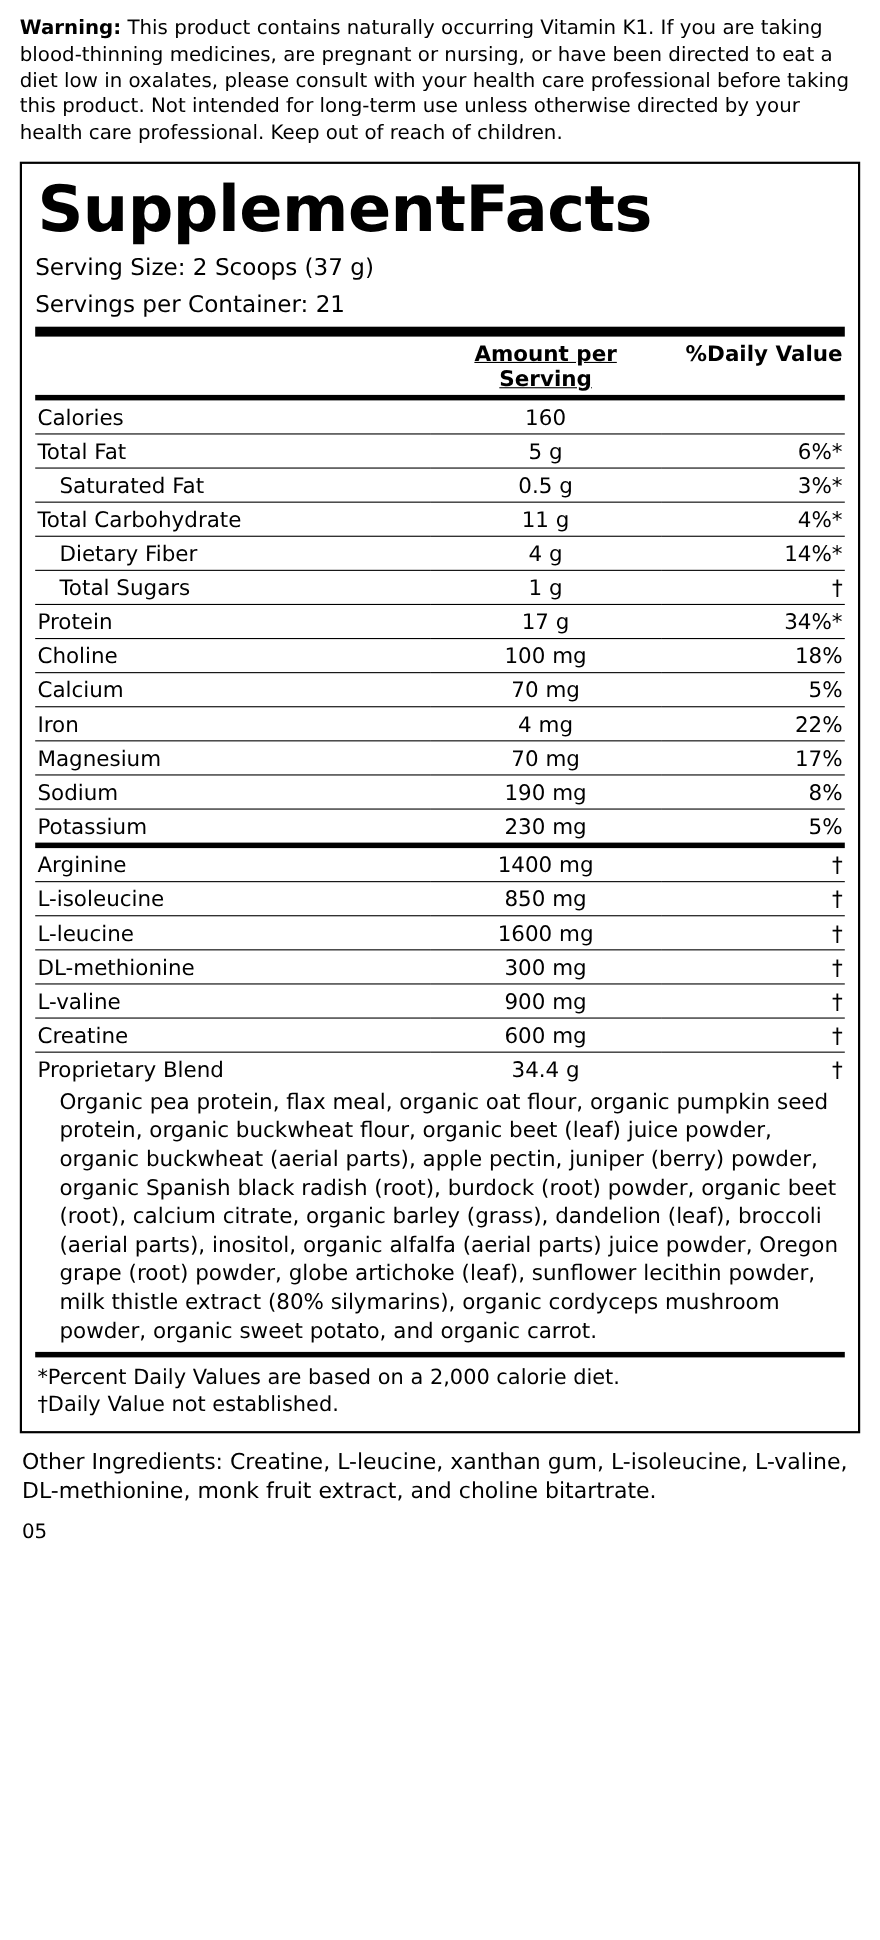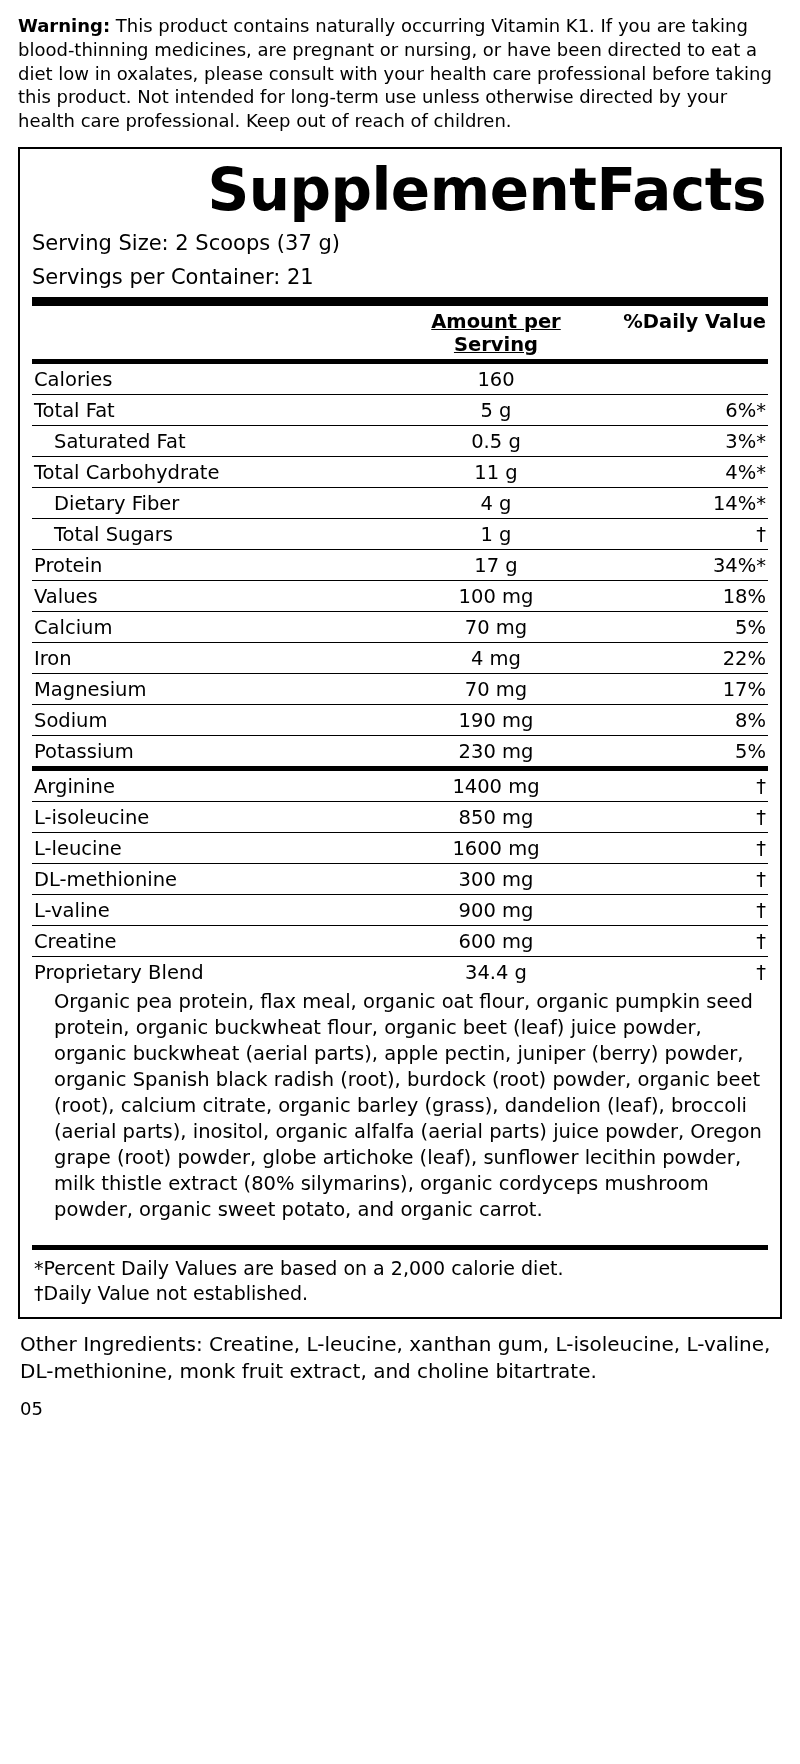--- a/index.html
+++ b/index.html
@@ -39,21 +39,21 @@
     margin: 0 6px;
     padding: 10px 12px 8px 12px;
   }
   .sf-title {
     font-family: "DejaVu Sans", "Liberation Sans", sans-serif;
     font-weight: bold;
     font-size: 58px;
     line-height: 1.0;
     letter-spacing: -0.5px;
     display: flex;
-    justify-content: flex-end;
+    justify-content: flex-start;
     margin: 2px 2px 10px 2px;
   }
   .serving-info {
     font-size: 21px;
     line-height: 1.35;
     margin: 0 0 6px 0;
   }
 
   .rule-thick { border-top: 9px solid #000; margin: 3px 0 0 0; }
   .rule-med   { border-top: 5px solid #000; margin: 0; }
@@ -80,21 +80,21 @@
   .hdr .col-dv  { text-align: right; margin-top: 16px; }
 
   tr.line > td { border-top: 1.5px solid #000; }
   tr.noline > td { border-top: none; }
 
   .indent { padding-left: 22px !important; }
 
   .blend-desc {
     font-size: 19.5px;
     line-height: 1.33;
-    padding: 2px 4px 22px 22px;
+    padding: 2px 4px 6px 22px;
     text-align: left;
   }
 
   .footnotes {
     font-size: 19px;
     line-height: 1.35;
     padding: 6px 2px 2px 2px;
   }
 
   .other-ing {
@@ -169,21 +169,21 @@
           <td class="col-name indent">Total Sugars</td>
           <td class="col-amt">1 g</td>
           <td class="col-dv">†</td>
         </tr>
         <tr class="line">
           <td class="col-name">Protein</td>
           <td class="col-amt">17 g</td>
           <td class="col-dv">34%*</td>
         </tr>
         <tr class="line">
-          <td class="col-name">Values</td>
+          <td class="col-name">Choline</td>
           <td class="col-amt">100 mg</td>
           <td class="col-dv">18%</td>
         </tr>
         <tr class="line">
           <td class="col-name">Calcium</td>
           <td class="col-amt">70 mg</td>
           <td class="col-dv">5%</td>
         </tr>
         <tr class="line">
           <td class="col-name">Iron</td>

